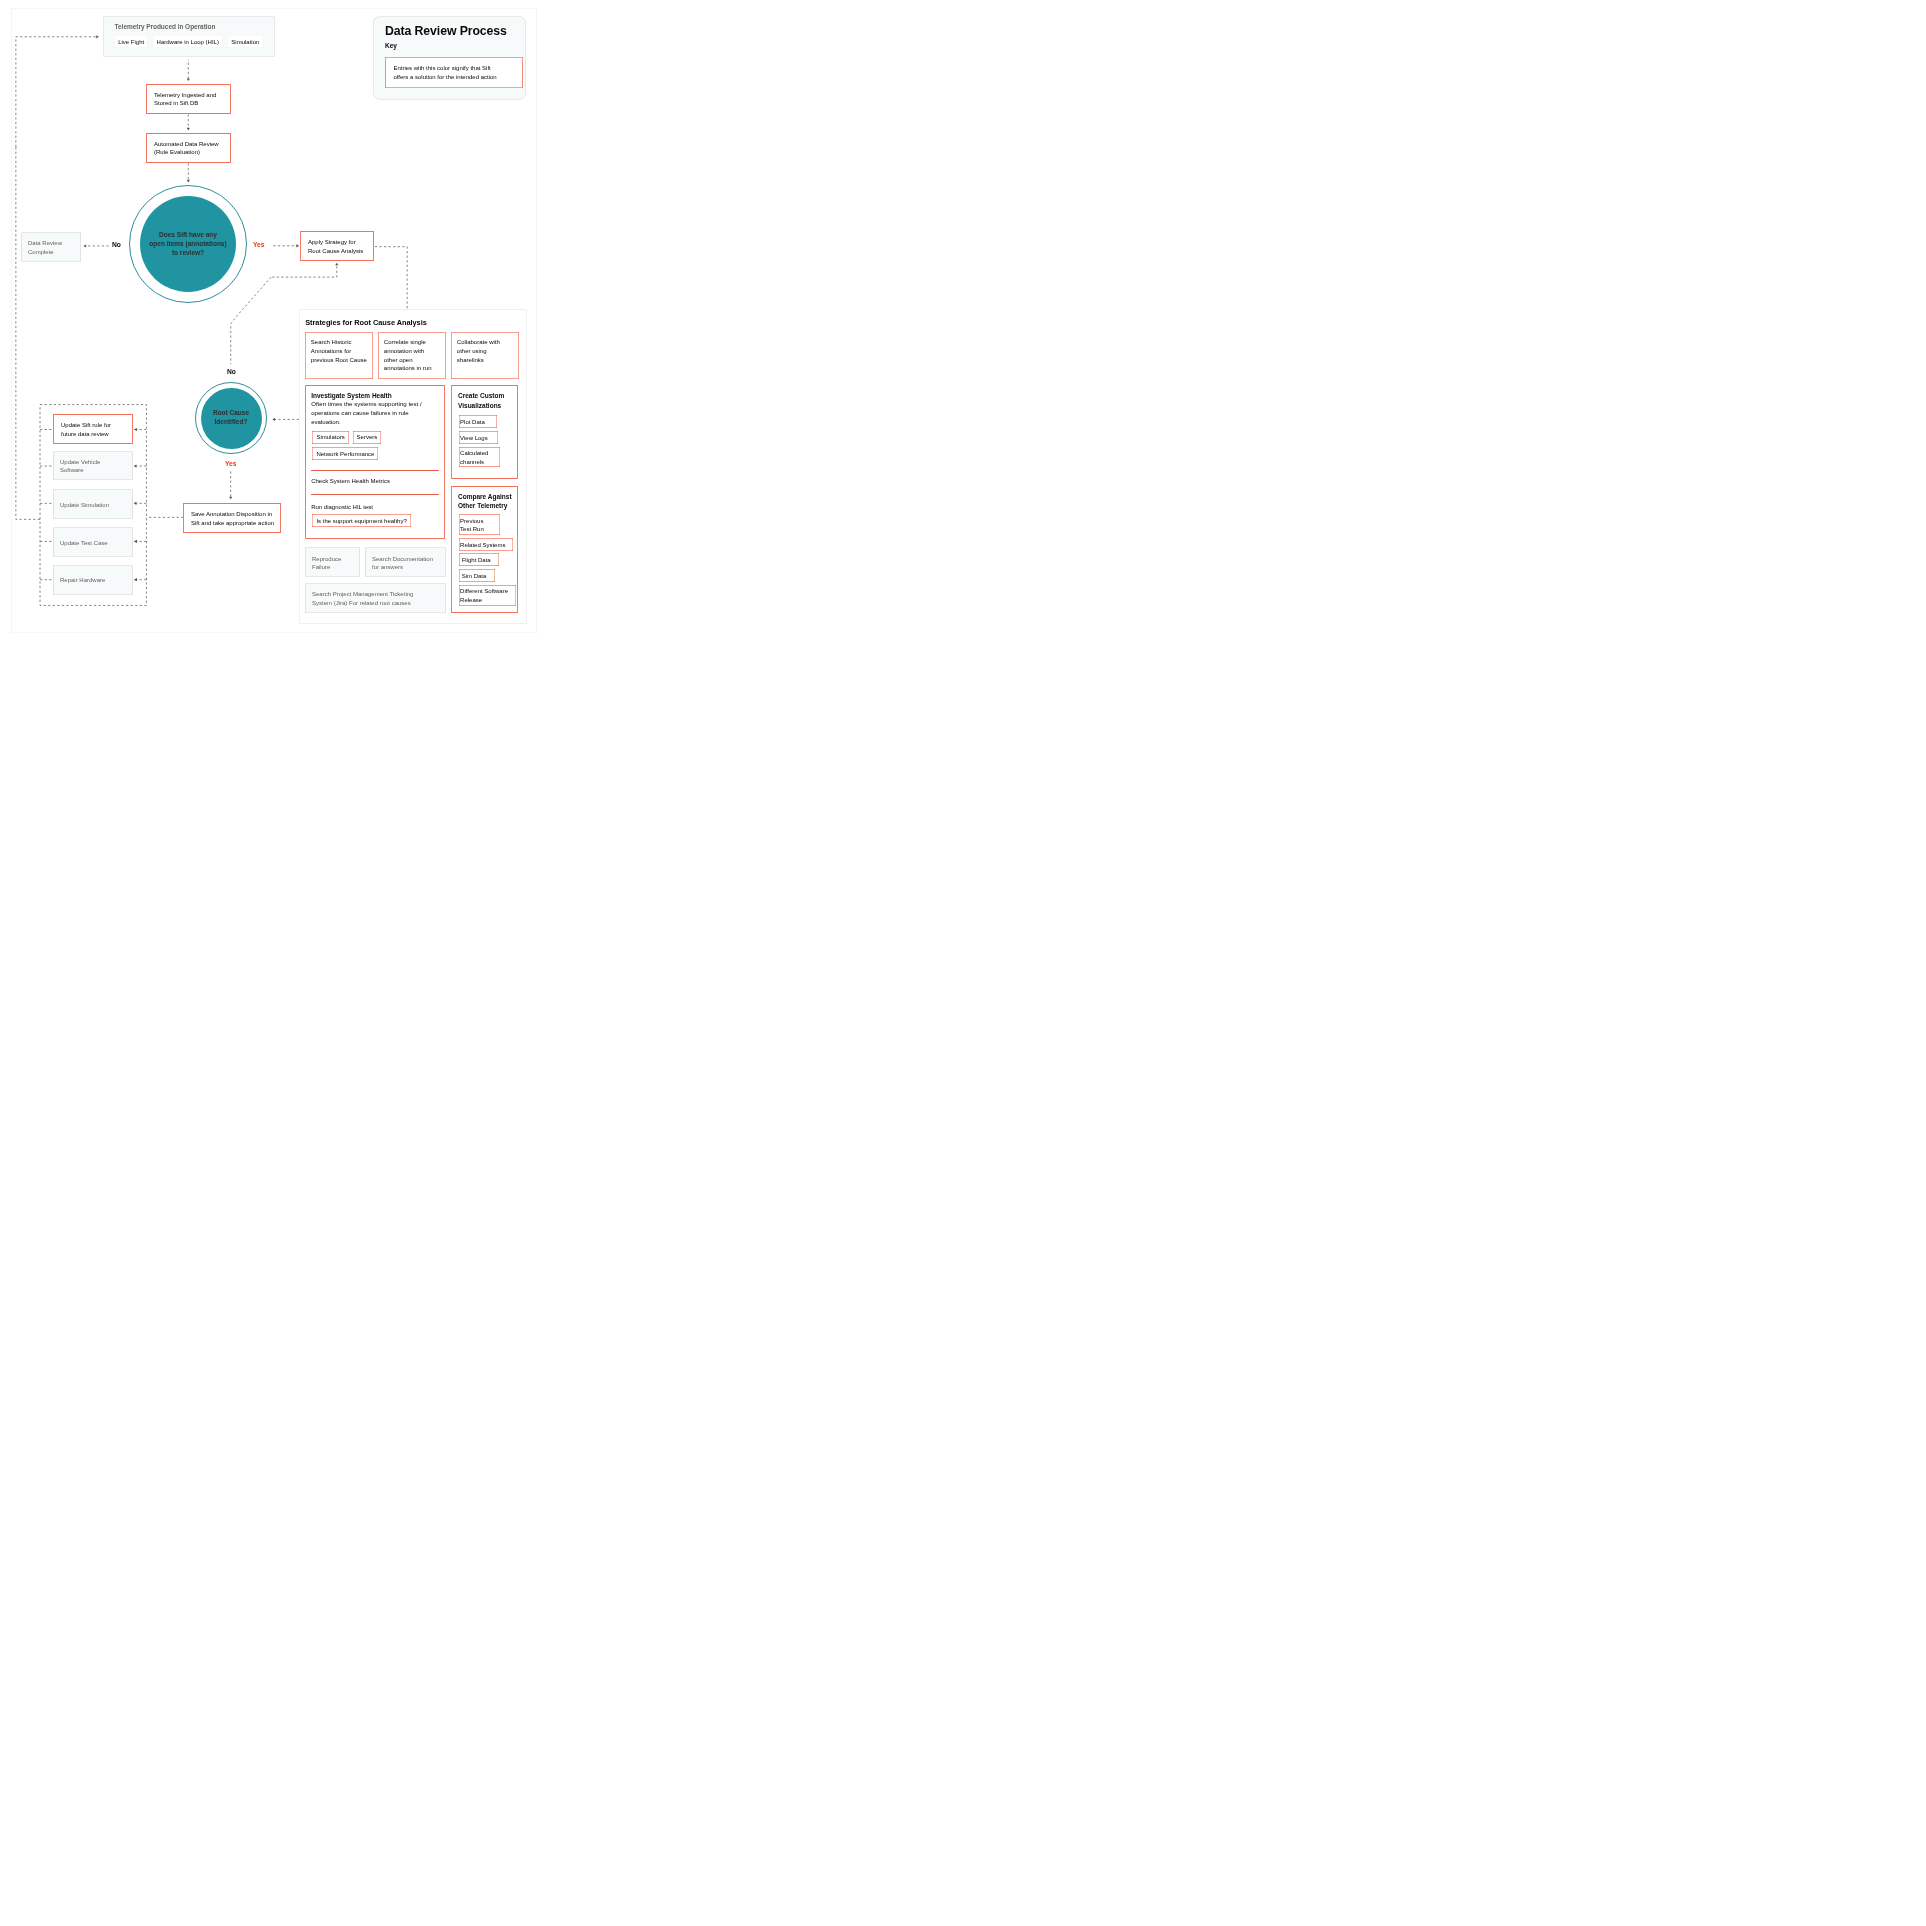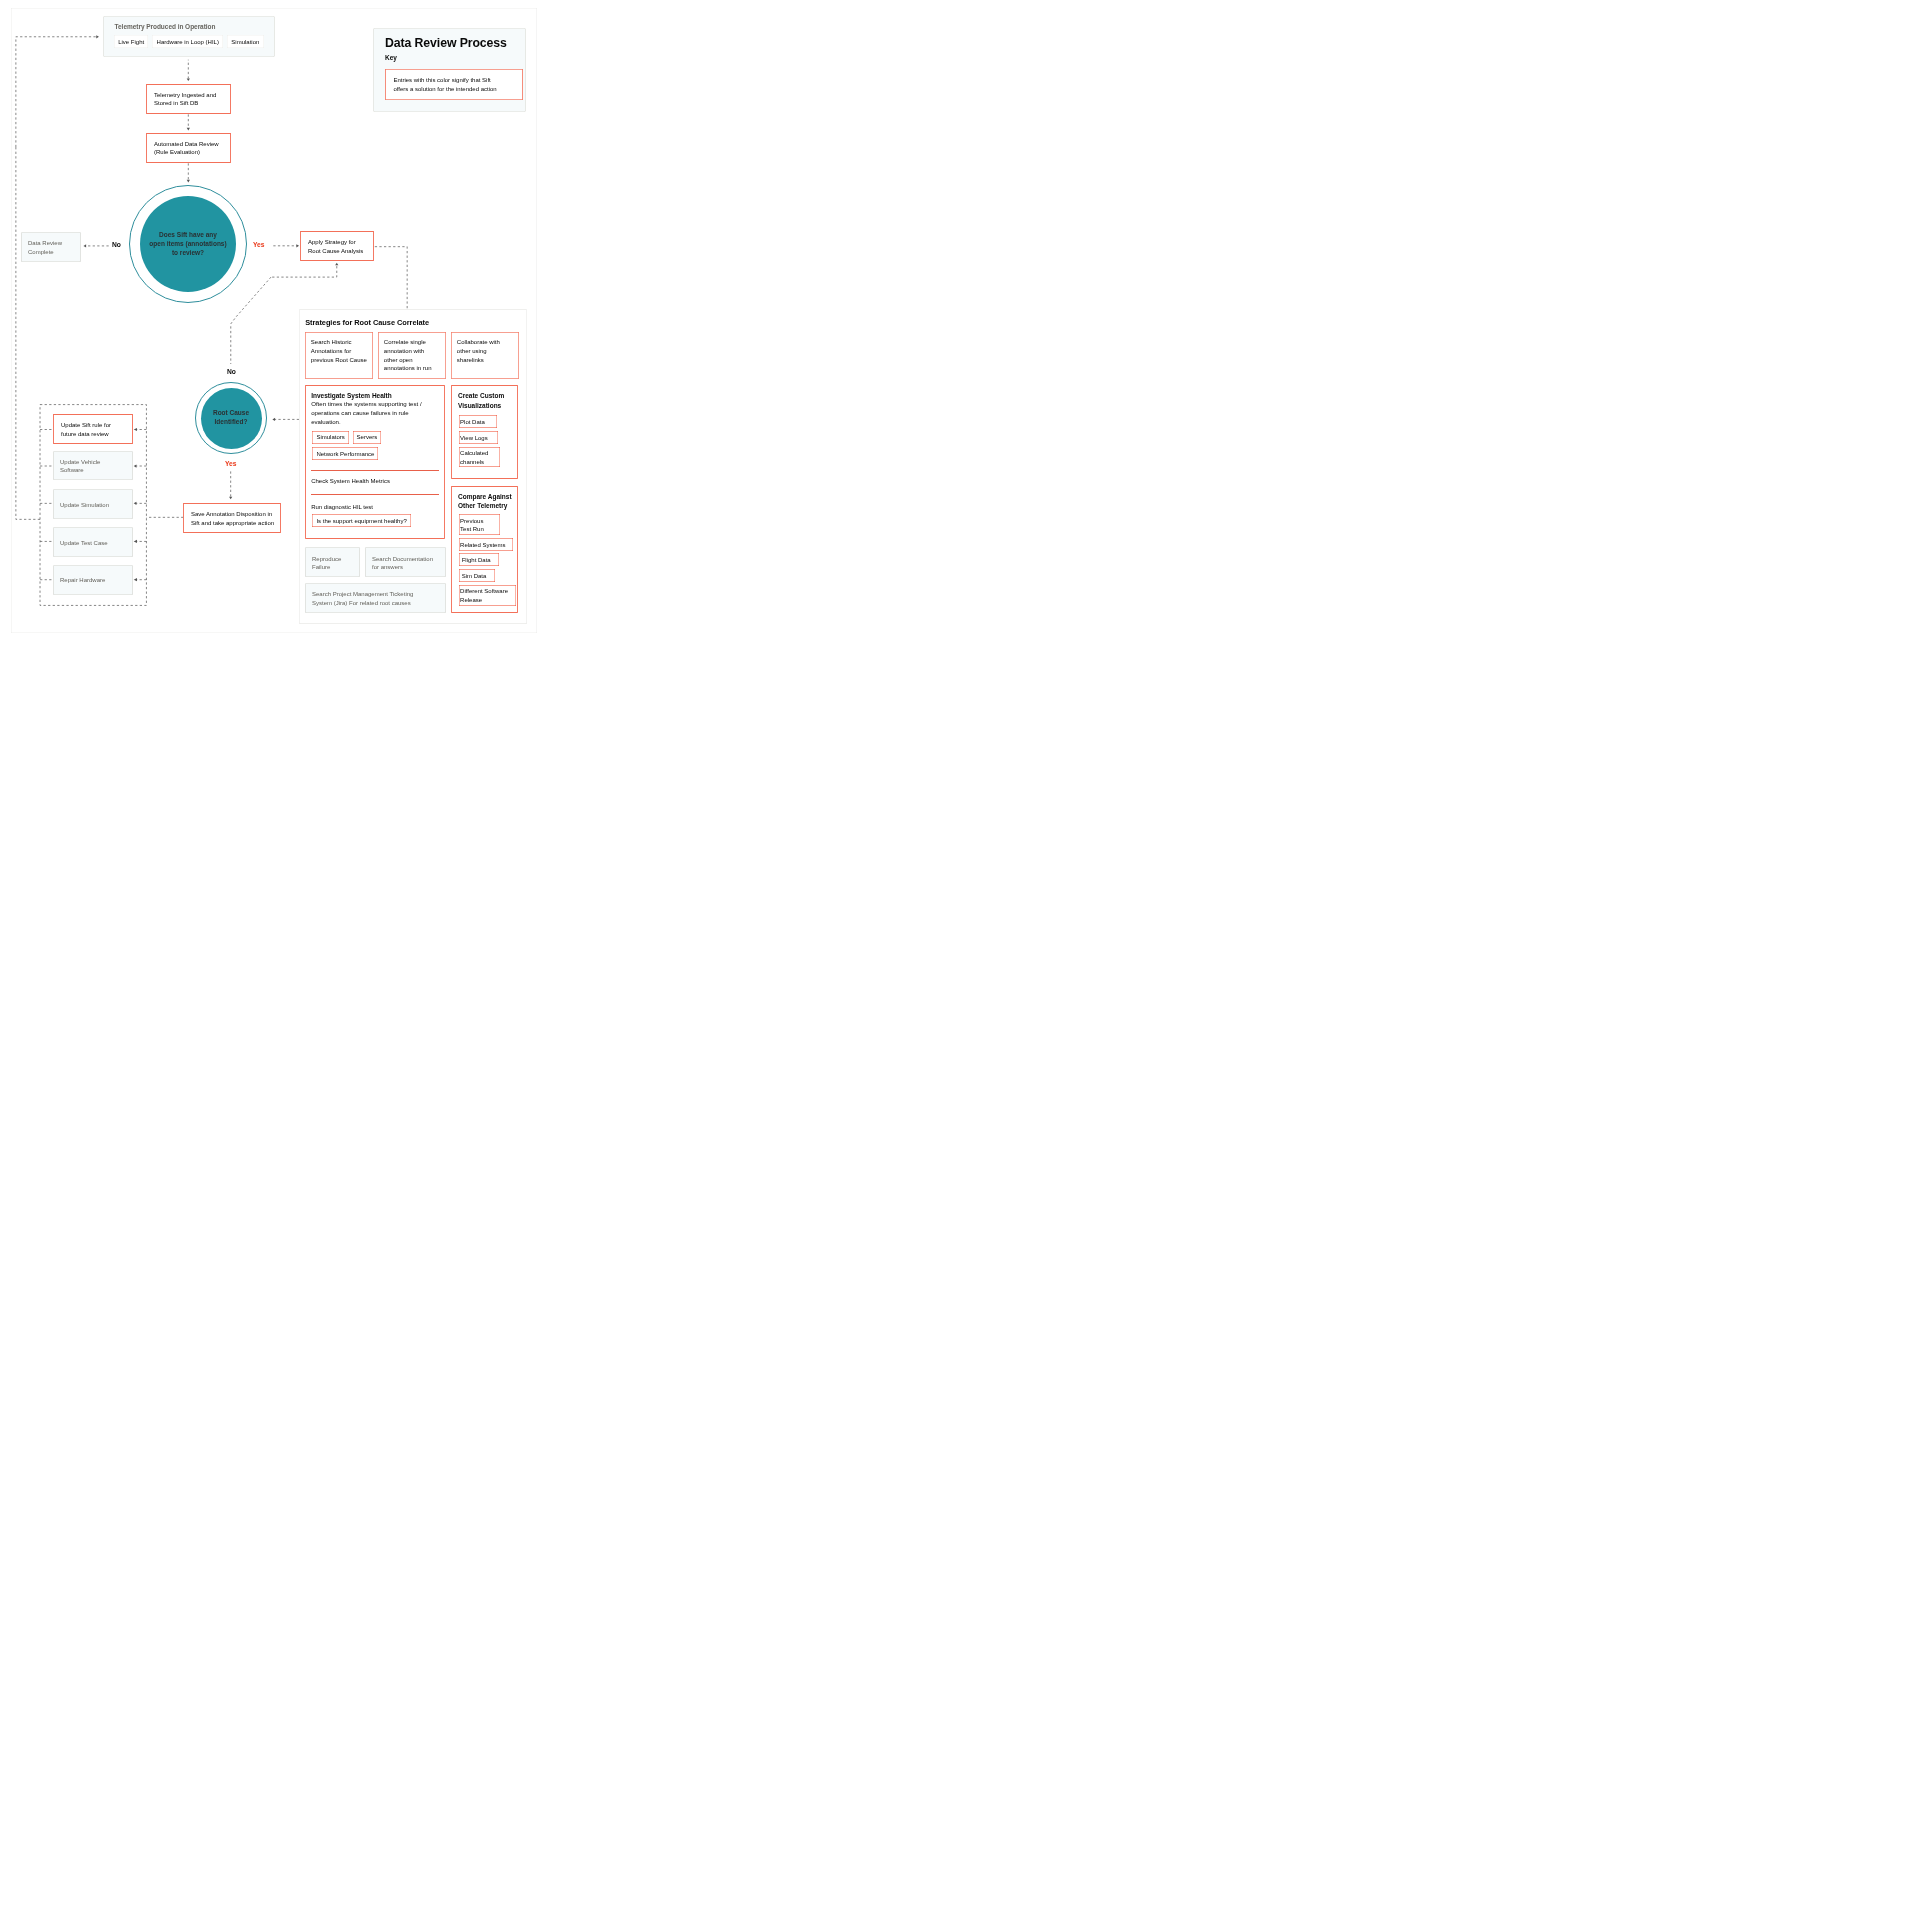--- a/index.html
+++ b/index.html
@@ -11,21 +11,21 @@
   
   .node{display:flex;align-items:center;box-sizing:border-box;}
   .node-red{box-shadow:inset 0 0 0 0.7px #ef4123;background:#fff;border-radius:1px;color:#0a0a0a;}
   .node-grey{box-shadow:inset 0 0 0 0.6px #d5d5d0;background:#f6fafb;border-radius:1.5px;color:#64625c;}
   .panel{box-shadow:inset 0 0 0 0.4px #dfdfdc;background:#fff;border-radius:1.5px;}
   .panel-tint{box-shadow:inset 0 0 0 0.6px #dedeD8;background:#f6fafb;border-radius:2.3px;}
   .txt{white-space:pre;}
   svg{display:block;}
 
   
-  #title-card{left:373px;top:28px;width:153px;height:84px;}
+  #title-card{left:373px;top:16px;width:153px;height:84px;border-radius:8px;}
   .card-title{position:absolute;left:12px;top:9px;font-size:12.3px;font-weight:700;letter-spacing:-0.1px;color:#0a0a0a;line-height:1;}
   .card-key{position:absolute;left:12px;top:27.4px;font-size:6.5px;font-weight:700;color:#0a0a0a;line-height:1;}
   .card-keybox{position:absolute;left:12px;top:41px;width:130px;height:30px;display:flex;align-items:center;
      padding-left:8.4px;padding-top:0.7px;font-size:6px;line-height:1.43;box-shadow:inset 0 0 0 0.6px #ef4123;border-radius:1px;}
 
   
   #telemetry-group{left:103px;top:16.3px;width:172px;height:41px;}
   .tg-heading{position:absolute;left:11.6px;top:7px;font-size:6.5px;font-weight:700;color:#67655f;letter-spacing:-0.04px;}
   .tg-row{position:absolute;left:11px;top:19px;display:flex;gap:4px;}
   .tg-chip{box-shadow:inset 0 0 0 0.3px #e3e3df;background:#fff;height:12.7px;box-sizing:border-box;display:flex;align-items:center;
@@ -234,21 +234,21 @@
 
   <div class="abs node node-red txt act" id="a0">Update Sift rule for
 future data review</div>
   <div class="abs node node-grey txt act" id="a1">Update Vehicle
 Software</div>
   <div class="abs node node-grey txt act" id="a2">Update Simulation</div>
   <div class="abs node node-grey txt act" id="a3">Update Test Case</div>
   <div class="abs node node-grey txt act" id="a4">Repair Hardware</div>
 
   <div class="abs panel" id="strategies">
-    <div class="st-heading">Strategies for Root Cause Correlate</div>
+    <div class="st-heading">Strategies for Root Cause Analysis</div>
   </div>
   <div class="abs node node-red txt strat" id="s0">Search Historic
 Annotations for
 previous Root Cause</div>
   <div class="abs node node-red txt strat" id="s1">Correlate single
 annotation with
 other open
 annotations in run</div>
   <div class="abs node node-red txt strat" id="s2">Collaborate with
 other using

